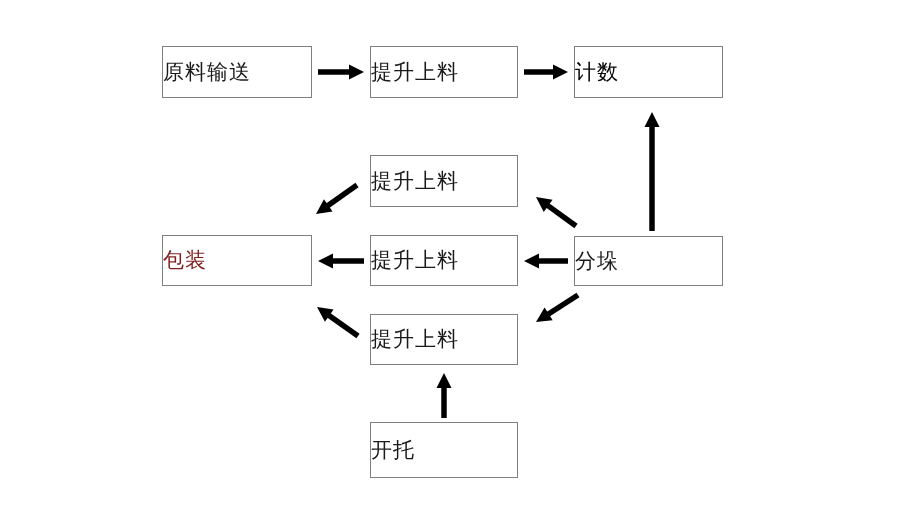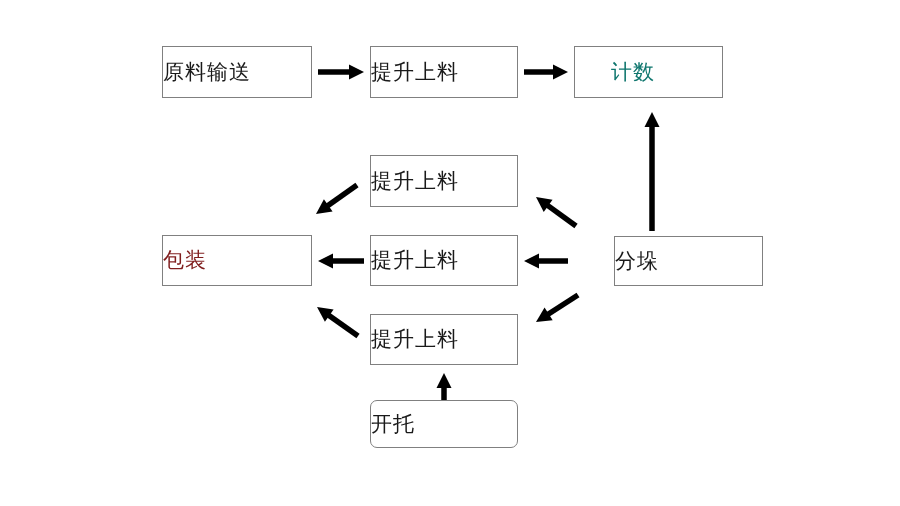--- a/index.html
+++ b/index.html
@@ -91,35 +91,35 @@
         <polygon class="arrow-head" fill="#000000" points="444,373 451.5,388 436.5,388"></polygon>
       </g>
     </svg>
   <div id="node-layer">
       <div class="node" style="left: 162px; top: 46px; width: 150px; height: 52px; border-color: rgb(128, 128, 128); color: rgb(26, 26, 26);">
         <span class="node-label">原料输送</span>
       </div>
       <div class="node" style="left: 370px; top: 46px; width: 148px; height: 52px; border-color: rgb(128, 128, 128); color: rgb(26, 26, 26);">
         <span class="node-label">提升上料</span>
       </div>
-      <div class="node" style="left: 574px; top: 46px; width: 149px; height: 52px; border-color: rgb(128, 128, 128); color: #0f766e; padding-left: 36px;">
+      <div class="node" style="left: 574px; top: 46px; width: 149px; height: 52px; border-color: rgb(128, 128, 128); color: #000000;">
         <span class="node-label">计数</span>
       </div>
       <div class="node" style="left: 370px; top: 155px; width: 148px; height: 52px; border-color: rgb(128, 128, 128); color: rgb(26, 26, 26);">
         <span class="node-label">提升上料</span>
       </div>
       <div class="node" style="left: 162px; top: 235px; width: 150px; height: 51px; border-color: rgb(128, 128, 128); color: #7f1d1d;">
         <span class="node-label">包装</span>
       </div>
       <div class="node" style="left: 370px; top: 235px; width: 148px; height: 51px; border-color: rgb(128, 128, 128); color: rgb(26, 26, 26);">
         <span class="node-label">提升上料</span>
       </div>
-      <div class="node" style="left: 574px; top: 236px; width: 149px; height: 50px; border-color: rgb(128, 128, 128); color: rgb(26, 26, 26); margin-left: 40px;">
+      <div class="node" style="left: 574px; top: 236px; width: 149px; height: 50px; border-color: rgb(128, 128, 128); color: rgb(26, 26, 26);">
         <span class="node-label">分垛</span>
       </div>
       <div class="node" style="left: 370px; top: 314px; width: 148px; height: 51px; border-color: rgb(128, 128, 128); color: rgb(26, 26, 26);">
         <span class="node-label">提升上料</span>
       </div>
-      <div class="node" style="left: 370px; top: 400px; width: 148px; height: 48px; border-color: rgb(128, 128, 128); color: rgb(26, 26, 26); border-radius: 7px;">
+      <div class="node" style="left: 370px; top: 422px; width: 148px; height: 56px; border-color: rgb(128, 128, 128); color: rgb(26, 26, 26);">
         <span class="node-label">开托</span>
       </div>
     </div>
 </div>
 
 </body></html>

